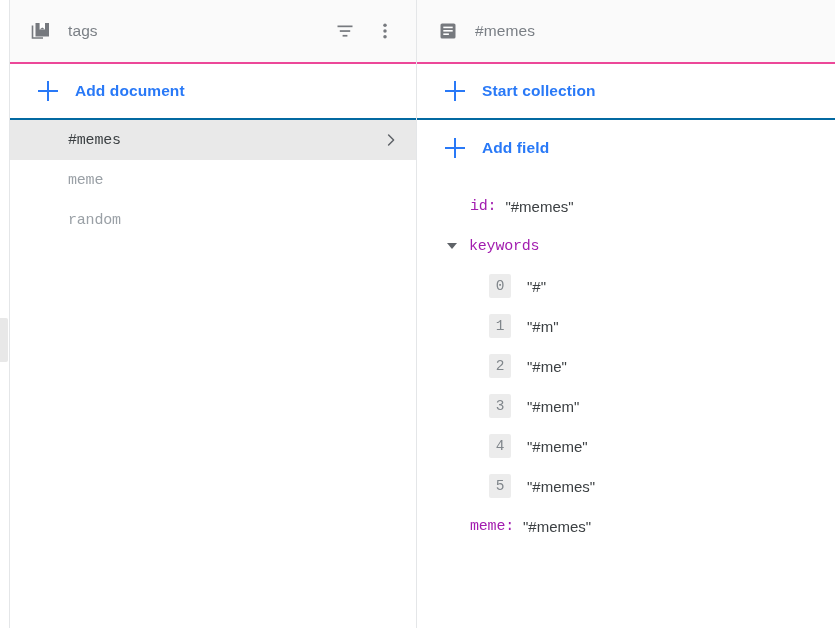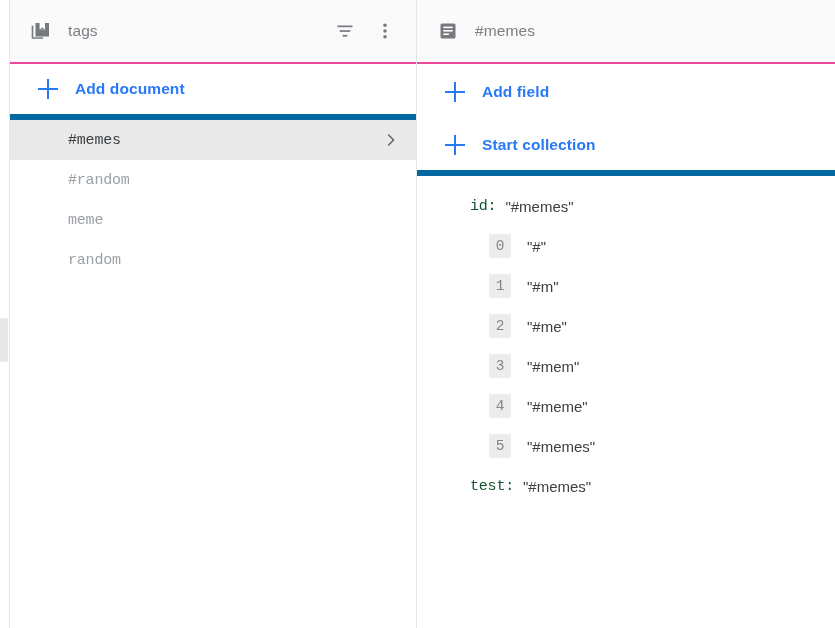--- a/index.html
+++ b/index.html
@@ -107,21 +107,21 @@
   
   .action-row {
     height: 56px;
     display: flex;
     align-items: center;
     padding-left: 28px;
     cursor: pointer;
     box-sizing: border-box;
   }
   .action-row.bordered {
-    border-bottom: 6px solid #0369a1;
+    border-bottom: 2px solid #0369a1;
   }
   .action-plus {
     width: 20px;
     height: 20px;
     position: relative;
     flex: 0 0 auto;
   }
   .action-plus::before,
   .action-plus::after {
     content: "";
@@ -202,21 +202,21 @@
   }
   .tri-spacer {
     width: 11px;
     margin-right: 12px;
     flex: 0 0 auto;
   }
 
   .fkey {
     font-family: "Liberation Mono", monospace;
     font-size: 15px;
-    color: #14532d;
+    color: #a21caf;
     letter-spacing: -0.2px;
     white-space: pre;
   }
   .fval {
     font-family: "Liberation Sans", sans-serif;
     font-size: 15px;
     color: #3c4043;
     margin-left: 9px;
     white-space: pre;
   }
@@ -292,23 +292,20 @@
 
       <div class="doc-item selected">
         <span class="doc-item-label">#memes</span>
         <span class="doc-chevron">
           <svg width="16" height="16" viewBox="0 0 16 16">
             <path d="M5.6 3 L10.6 8 L5.6 13" fill="none" stroke="#5f6368" stroke-width="1.5" stroke-linecap="round" stroke-linejoin="round"></path>
           </svg>
         </span>
       </div>
 
-      <div class="doc-item">
-        <span class="doc-item-label">#random</span>
-      </div>
 
       <div class="doc-item">
         <span class="doc-item-label">meme</span>
       </div>
 
       <div class="doc-item">
         <span class="doc-item-label">random</span>
       </div>
 
 
@@ -323,38 +320,42 @@
         <svg width="20" height="20" viewBox="0 0 20 20">
           <rect x="2.5" y="2.5" width="15" height="15" rx="1.6" fill="#76797e"></rect>
           <rect x="5.3" y="5.6" width="9.4" height="1.6" fill="#ffffff"></rect>
           <rect x="5.3" y="9" width="9.4" height="1.6" fill="#ffffff"></rect>
           <rect x="5.3" y="12.4" width="5.6" height="1.6" fill="#ffffff"></rect>
         </svg>
       </span>
       <span class="panel-header-title">#memes</span>
     </div>
 
+    <div class="action-row bordered">
+      <span class="action-plus"></span>
+      <span class="action-label">Start collection</span>
+    </div>
+
     <div class="action-row">
       <span class="action-plus"></span>
       <span class="action-label">Add field</span>
-    </div>
-
-    <div class="action-row bordered">
-      <span class="action-plus"></span>
-      <span class="action-label">Start collection</span>
     </div>
 
     <div class="field-tree">
 
       <div class="field-row lvl0">
         <span class="tri-spacer"></span>
         <span class="fkey">id:</span>
         <span class="fval">"#memes"</span>
       </div>
 
+      <div class="field-row lvl0">
+        <span class="tri"></span>
+        <span class="fkey">keywords</span>
+      </div>
 
       <div class="field-row lvl1">
         <span class="idx-badge">0</span>
         <span class="idx-val">"#"</span>
       </div>
 
       <div class="field-row lvl1">
         <span class="idx-badge">1</span>
         <span class="idx-val">"#m"</span>
       </div>
@@ -374,20 +375,20 @@
         <span class="idx-val">"#meme"</span>
       </div>
 
       <div class="field-row lvl1">
         <span class="idx-badge">5</span>
         <span class="idx-val">"#memes"</span>
       </div>
 
       <div class="field-row lvl0">
         <span class="tri-spacer"></span>
-        <span class="fkey">test:</span>
+        <span class="fkey">meme:</span>
         <span class="fval">"#memes"</span>
       </div>
 
     </div>
   </div>
 
 </div>
 
 </body></html>

